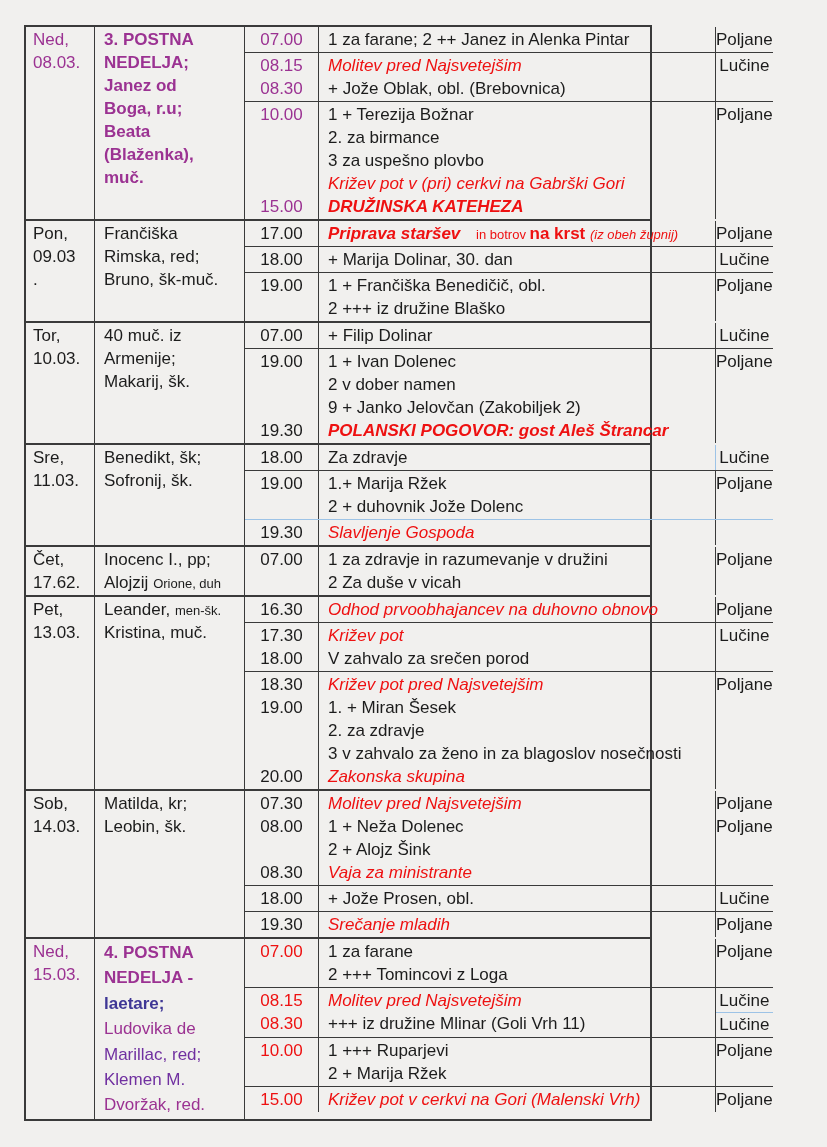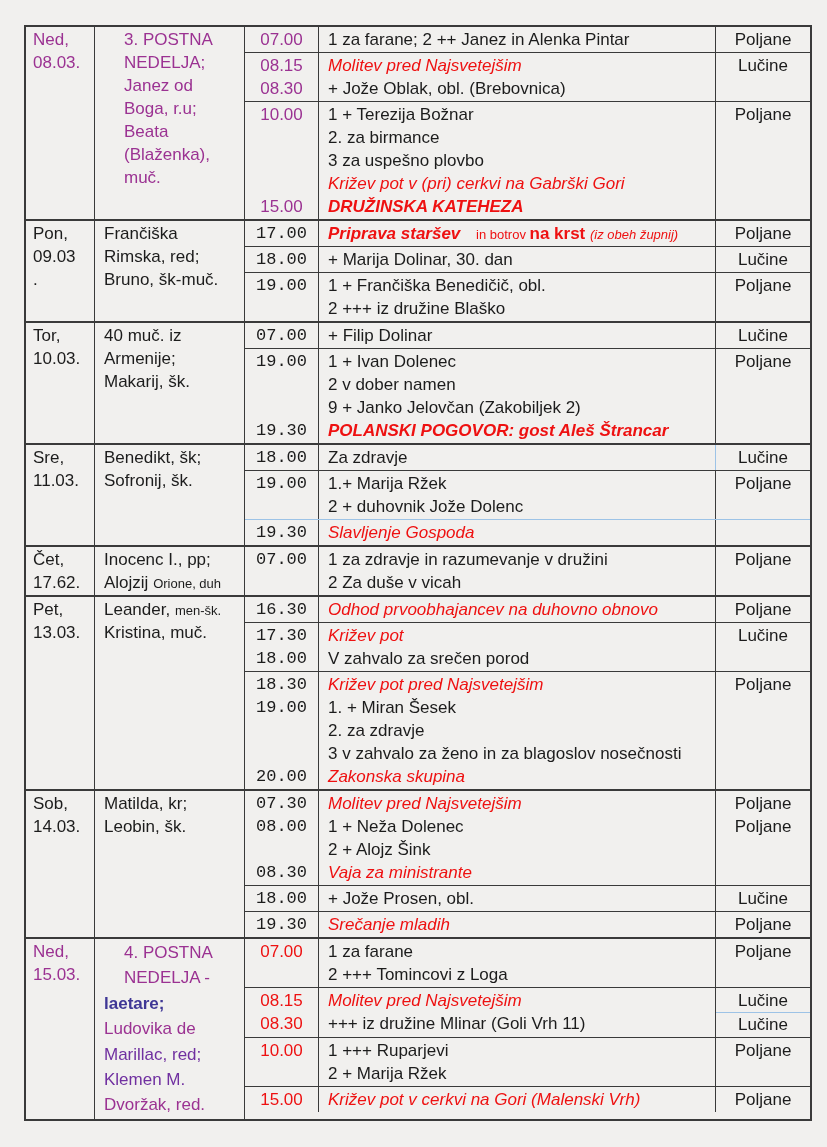--- a/index.html
+++ b/index.html
@@ -1,18 +1,18 @@
 <!DOCTYPE html>
 <html><head>
 <meta charset="utf-8">
 <style>
   html,body{margin:0;padding:0;}
   body{background:#f1f0ee;font-family:"Liberation Sans",sans-serif;}
   #page{position:relative;width:827px;height:1147px;background:#f1f0ee;overflow:hidden;}
-  #schedule{position:absolute;left:24px;top:25px;width:788px;border:2px solid #3a3a3a;box-sizing:border-box;background:#f1f0ee;}
+  #schedule{position:absolute;left:24px;top:25px;width:628px;border:2px solid #3a3a3a;box-sizing:border-box;background:#f1f0ee;}
   .block{display:grid;grid-template-columns:69px 150px 1fr;}
   .block + .block{border-top:2px solid #3a3a3a;}
   .day{border-right:1.6px solid #3a3a3a;padding:1px 2px 1px 7px;}
   .saints{border-right:1.6px solid #3a3a3a;padding:1px 2px 1px 9px;}
   .groups{display:flex;flex-direction:column;}
   .group{display:grid;grid-template-columns:74px 397px 1fr;}
   .group + .group{border-top:1.6px solid #3a3a3a;}
   .group.sep-blue{border-top-color:#9dc3e6;}
   .gtime{border-right:1.6px solid #3a3a3a;text-align:center;padding:1px 0;}
   .gint{border-right:1.6px solid #3a3a3a;padding:1px 0 1px 9px;}
@@ -24,25 +24,25 @@
   .pcell + .pcell{border-top:1.4px solid #9dc3e6;}
   
   .st-k{color:#1c1c1c;}
   .st-ks{color:#1c1c1c;font-size:13px;}
   .st-ri{color:#ee1111;font-style:italic;}
   .st-rbi{color:#ee1111;font-style:italic;font-weight:bold;}
   .st-rb{color:#ee1111;font-weight:bold;}
   .st-rs{color:#ee1111;font-size:13px;padding-left:11px;}
   .st-ris{color:#ee1111;font-style:italic;font-size:13px;}
   .st-m{color:#9b3292;}
-  .st-mb{color:#9b3292;font-weight:normal;margin-left:20px;}
+  .st-mb{color:#9b3292;font-weight:bold;}
   .st-v{color:#7030a0;}
   .st-ib{color:#3f3795;font-weight:bold;}
   .t-m{color:#9b3292;}
-  .t-k{color:#1c1c1c;font-family:Liberation Mono, monospace;}
+  .t-k{color:#1c1c1c;}
   .t-r{color:#ee1111;}
 </style>
 </head>
 <body>
 
 <div id="page">
   <div id="schedule">
       <div class="block">
         <div class="day">
           <div class="line st-m">Ned,</div>

